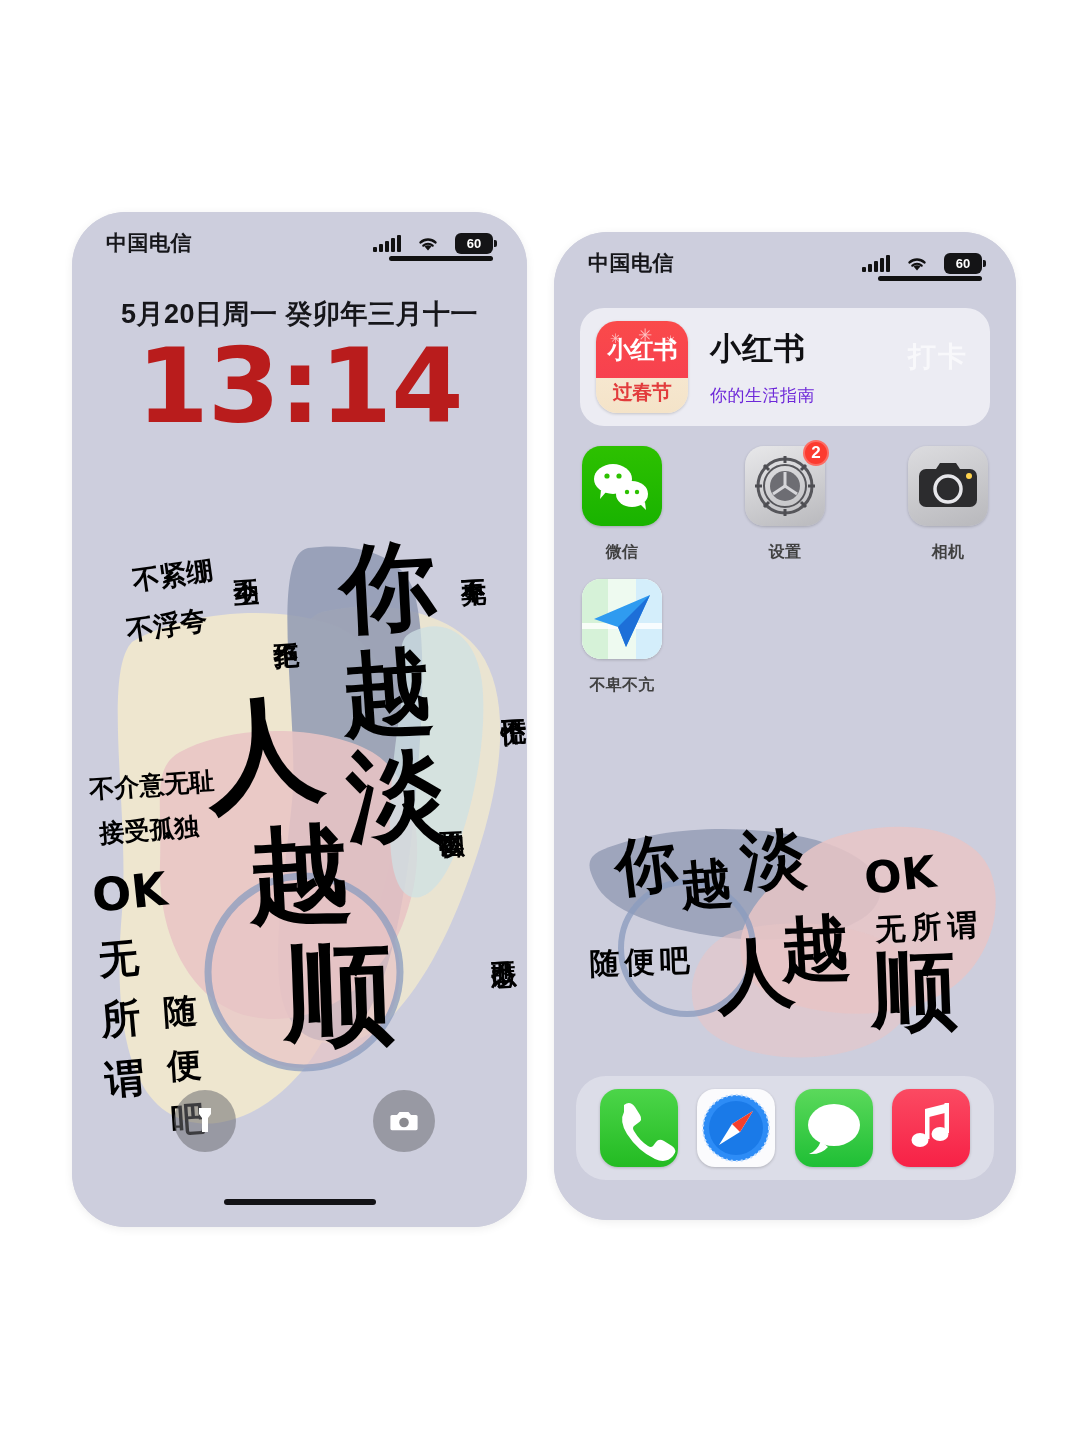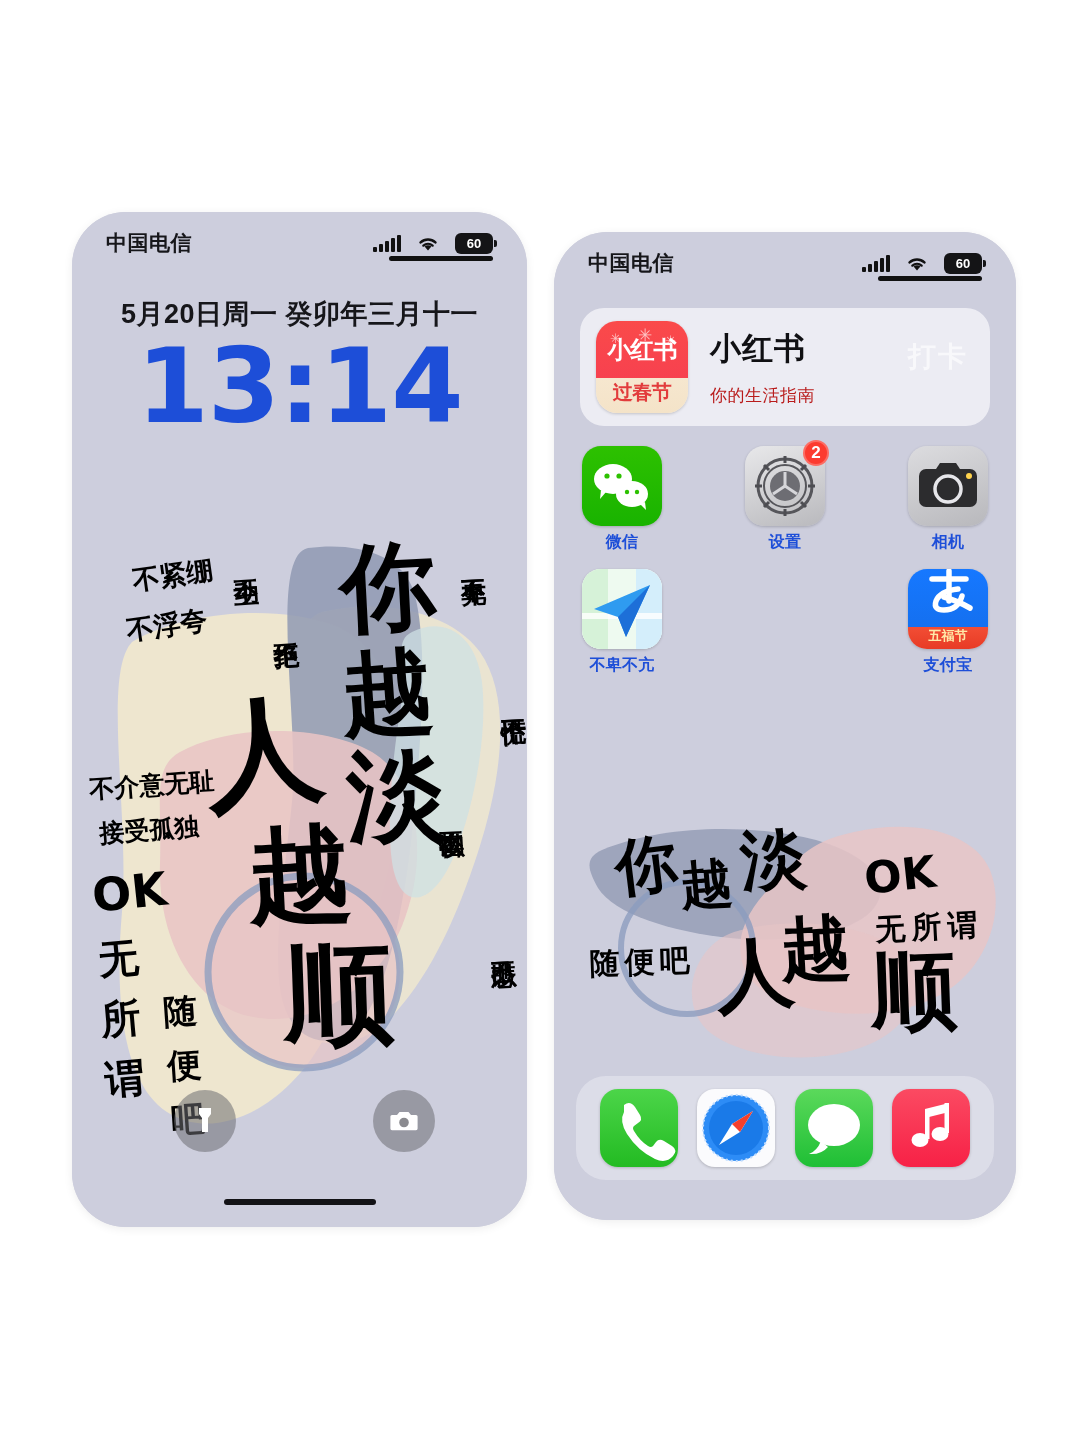--- a/index.html
+++ b/index.html
@@ -56,21 +56,21 @@
     position:absolute;right:34px;top:44px;width:104px;height:5px;background:#111;border-radius:3px;
   }
 
   
   .lock-date{
     position:absolute;top:84px;left:0;right:0;text-align:center;
     font-size:27px;font-weight:700;color:#16161a;letter-spacing:.5px;z-index:30;
   }
   .lock-time{
     position:absolute;top:115px;left:0;right:0;text-align:center;
-    font-size:104px;line-height:1.15;font-weight:700;color:#1d4ed8;letter-spacing:-1px;z-index:30;
+    font-size:104px;line-height:1.15;font-weight:700;color:#b91c1c;letter-spacing:-1px;z-index:30;
     font-family:"DejaVu Sans","Liberation Sans",sans-serif;
   }
   .lock-btn{
     position:absolute;width:62px;height:62px;border-radius:50%;
     background:rgba(110,110,115,.55);
     display:flex;align-items:center;justify-content:center;z-index:35;
   }
   #flashlight-button{left:102px;bottom:75px;}
   #camera-button{right:92px;bottom:75px;}
   .home-indicator{
@@ -105,34 +105,34 @@
   }
   .xhs-top{position:absolute;left:0;right:0;top:0;height:62%;
     display:flex;align-items:center;justify-content:center;}
   .xhs-top span{color:#fff;font-size:24px;font-weight:800;letter-spacing:-1px;}
   .xhs-bot{position:absolute;left:0;right:0;bottom:3px;height:38%;
     display:flex;align-items:center;justify-content:center;text-align:right;}
   .xhs-bot span{color:#e23c3c;font-size:20px;font-weight:800;letter-spacing:-.5px;}
   .spark{position:absolute;color:#ffd9d9;font-size:13px;opacity:.85;}
   .widget-text{margin-left:22px;z-index:2;}
   .widget-title{font-size:31px;font-weight:700;color:#101013;letter-spacing:1px;}
-  .widget-sub{font-size:17px;color:#b91c1c;margin-top:14px;letter-spacing:.5px;}
+  .widget-sub{font-size:17px;color:#6d28d9;margin-top:14px;letter-spacing:.5px;}
   .widget-watermark{
     position:absolute;right:22px;top:30px;font-size:28px;font-weight:700;
     color:rgba(255,255,255,.62);letter-spacing:2px;z-index:1;
   }
 
   .appgrid{position:absolute;left:22px;right:22px;top:214px;z-index:30;}
   .approw{display:flex;justify-content:space-between;margin-bottom:16px;}
   .app{width:92px;display:flex;flex-direction:column;align-items:center;position:relative;}
   .appicon{
     width:80px;height:80px;border-radius:19px;position:relative;overflow:hidden;
     box-shadow:0 1px 3px rgba(0,0,0,.2);
   }
-  .applabel{margin-top:6px;font-size:16px;color:#1d4ed8;font-weight:600;white-space:nowrap;letter-spacing:.3px;}
+  .applabel{margin-top:16px;font-size:16px;color:#404040;font-weight:600;white-space:nowrap;letter-spacing:.3px;}
   .badge{
     position:absolute;right:2px;top:-6px;min-width:26px;height:26px;border-radius:13px;
     background:#fc3b2f;color:#fff;font-size:17px;font-weight:700;
     display:flex;align-items:center;justify-content:center;z-index:5;border:2px solid rgba(255,255,255,.25);
     box-sizing:border-box;
   }
 
   .dock{
     position:absolute;left:22px;right:22px;bottom:40px;height:104px;
     border-radius:30px;background:rgba(240,240,246,.45);
@@ -382,36 +382,20 @@
               <path d="M0 0 h26 v80 h-26 Z" fill="#d6f2d8"></path>
               <path d="M54 0 h26 v80 h-26 Z" fill="#d4eefb"></path>
               <rect x="0" y="44" width="80" height="6" fill="#ffffff" opacity=".8"></rect>
               <path d="M12 40 L68 16 L44 68 L36 48 Z" fill="#2f9bf0"></path>
               <path d="M68 16 L36 48 L44 68 Z" fill="#1d6fd8"></path>
             </svg>
           </div>
           <div class="applabel">不卑不亢</div>
         </div>
 
-        <div class="app">
-          <div class="appicon ic-alipay">
-            <svg class="glyph" viewBox="0 0 80 80" style="top:-10px">
-              <g stroke="#fff" stroke-width="5.5" fill="none" stroke-linecap="round">
-                <line x1="24" y1="20" x2="58" y2="20"></line>
-                <line x1="41" y1="12" x2="41" y2="42"></line>
-                <path d="M50 30 q-18 2 -22 12 q-3 9 8 9 q14 0 18 -14"></path>
-                <path d="M36 38 q14 4 26 11"></path>
-              </g>
-            </svg>
-            <div style="position:absolute;left:0;right:0;bottom:2px;height:28%;display:flex;align-items:center;justify-content:center;">
-              <span style="color:#ffe9a8;font-size:13px;font-weight:800;letter-spacing:0">五福节</span>
-            </div>
-          </div>
-          <div class="applabel">支付宝</div>
-        </div>
       </div>
     </div>
 
     <div class="art" id="home-art">
       <svg width="462" height="300" viewBox="0 0 462 300" style="position:absolute;left:0;top:0;overflow:visible">
         <text class="cal-main" x="64" y="68" font-size="62" transform="rotate(-7 64 68)">你</text>
         <text class="cal-main" x="128" y="82" font-size="52" transform="rotate(-5 128 82)">越</text>
         <text class="cal-main" x="188" y="62" font-size="66" transform="rotate(-4 188 62)">淡</text>
         <text class="cal-main" x="164" y="182" font-size="78" transform="rotate(-5 164 182)">人</text>
         <text class="cal-main" x="228" y="152" font-size="70" transform="rotate(-3 228 152)">越</text>

